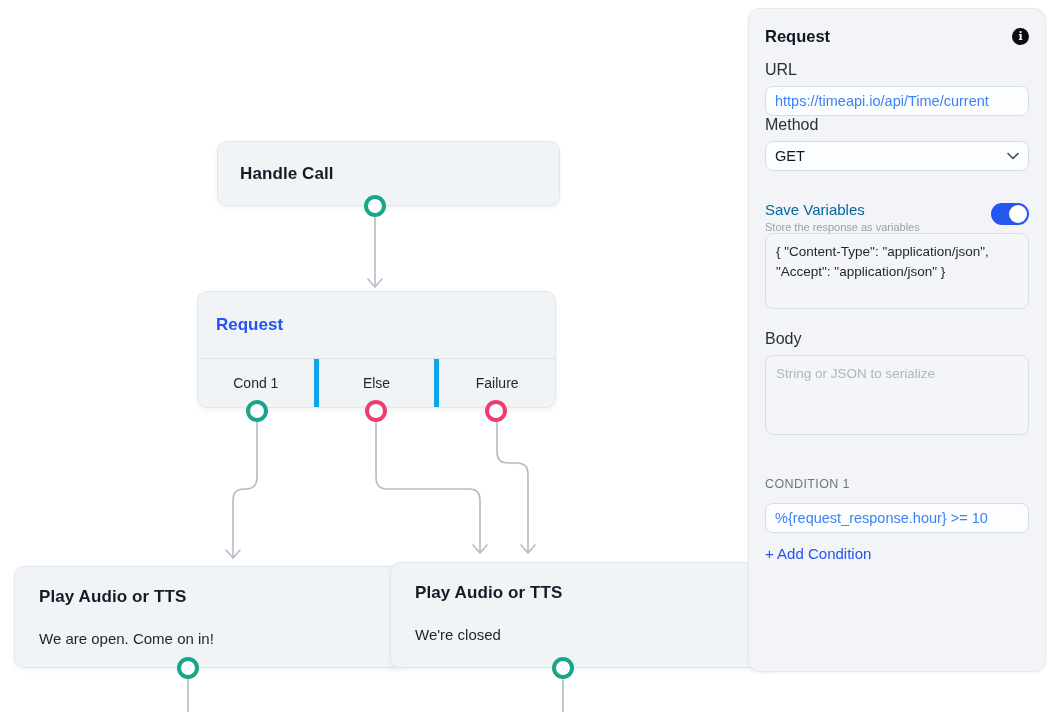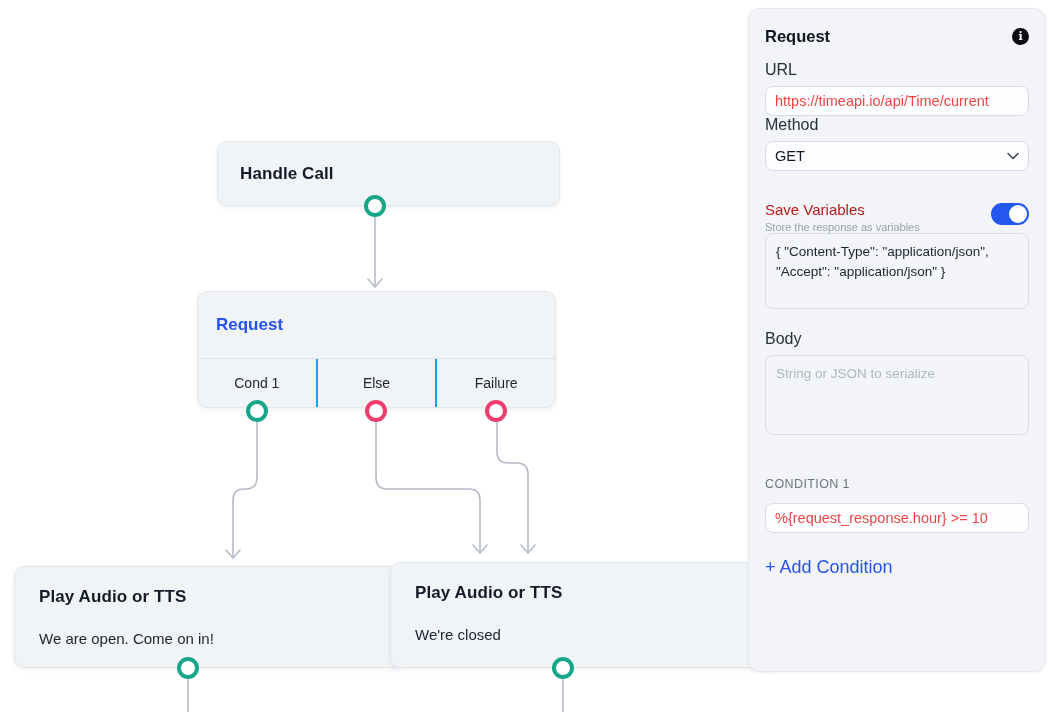--- a/index.html
+++ b/index.html
@@ -10,59 +10,59 @@
   .edges{position:absolute;left:0;top:0;width:1060px;height:712px;pointer-events:none;}
   .node{position:absolute;background:#f0f4f7;border:1px solid #e3e7ec;border-radius:10px;
     box-shadow:0 2px 5px rgba(16,24,40,.06);box-sizing:border-box;color:#131c28;}
   .node-title{font-size:17px;font-weight:700;letter-spacing:.1px;}
   .node-handle{left:217px;top:141px;width:343px;height:65px;display:flex;align-items:center;padding:0 22px;}
   .node-request{left:197px;top:291px;width:359px;height:117px;display:flex;flex-direction:column;}
   .req-header{height:66px;display:flex;align-items:center;padding:0 18px;border-bottom:1px solid #dfe3e9;
     font-size:17px;font-weight:700;color:#2653f1;}
   .branch-row{flex:1;display:flex;}
   .branch{flex:1;display:flex;align-items:center;justify-content:center;font-size:14px;color:#1b2430;}
-  .branch + .branch{border-left:2px solid #0ea5e9;}
+  .branch + .branch{border-left:5px solid #0ea5e9;}
   .node-play{width:391px;height:102px;padding:20px 24px 0 24px;}
   .node-play .node-title{display:block;}
   .node-sub{display:block;margin-top:23px;font-size:15px;color:#1b2430;}
   .node-play-left{left:14px;top:566px;}
   .node-play-right{left:390px;top:562px;height:106px;}
 
   .connector{position:absolute;width:14px;height:14px;border-radius:50%;background:#ffffff;
     border:4px solid #17a689;box-sizing:content-box;}
   .connector.pink{border-color:#ee3e6e;}
 
   
   .panel{position:absolute;left:748px;top:8px;width:298px;height:664px;background:#f2f4f7;
     border:1px solid #e6e9ed;border-radius:12px;box-sizing:border-box;padding:16px;
     box-shadow:0 1px 3px rgba(16,24,40,.06);overflow:hidden;}
   .panel-title-row{display:flex;align-items:center;justify-content:space-between;margin-top:2px;}
   .panel-title{font-size:16.5px;font-weight:700;color:#0f1723;}
   .info-icon{width:17px;height:17px;border-radius:50%;background:#0b0d10;color:#ffffff;display:flex;
     align-items:center;justify-content:center;font-size:11px;font-weight:700;font-family:"DejaVu Serif",serif;cursor:pointer;}
   .field-label{font-size:16px;color:#26303b;margin:15px 0 7px;}
   .tfield{width:100%;box-sizing:border-box;height:30px;background:#fcfdfe;border:1px solid #d8dde3;
-    border-radius:8px;padding:0 9px;font-size:14.5px;color:#ef4444;font-family:"Liberation Sans",sans-serif;
+    border-radius:8px;padding:0 9px;font-size:14.5px;color:#3b82f6;font-family:"Liberation Sans",sans-serif;
     outline:none;white-space:nowrap;overflow:hidden;}
   .selectbox{width:100%;box-sizing:border-box;height:30px;background:#fcfdfe;border:1px solid #d8dde3;
     border-radius:8px;padding:0 9px;font-size:14.5px;color:#101828;display:flex;align-items:center;
     justify-content:space-between;cursor:pointer;gap:40px;}
   .chev{width:12px;height:8px;}
   .save-row{display:flex;align-items:flex-start;justify-content:space-between;margin-top:30px;}
-  .save-label{font-size:15px;color:#b91c1c;}
+  .save-label{font-size:15px;color:#0369a1;}
   .save-desc{font-size:11px;color:#98a1ac;margin-top:3px;}
   .toggle{width:38px;height:22px;border-radius:11px;background:#2357ee;position:relative;cursor:pointer;flex:none;margin-top:2px;}
   .toggle-knob{position:absolute;right:2px;top:2px;width:18px;height:18px;border-radius:50%;background:#ffffff;}
   textarea.tarea{width:100%;box-sizing:border-box;background:#f3f5f8;border:1px solid #d9dee4;border-radius:8px;
     font-size:13.5px;line-height:20px;color:#1b2430;padding:8px 10px;resize:none;outline:none;
     font-family:"Liberation Sans",sans-serif;}
   textarea.tarea::placeholder{color:#aeb6c0;}
   .section-label{margin-top:38px;font-size:12.5px;color:#6d7683;letter-spacing:.4px;}
   .cond-input{margin-top:12px;}
-  .add-link{display:inline-block;margin-top:24px;font-size:18px;color:#2653f1;cursor:pointer;text-decoration:none;}
+  .add-link{display:inline-block;margin-top:12px;font-size:15px;color:#2653f1;cursor:pointer;text-decoration:none;}
 </style>
 </head>
 <body>
 
 <div class="stage">
 
   <svg class="edges" viewBox="0 0 1060 712" fill="none" stroke="#b5bcc7" stroke-width="1.6" stroke-linecap="round" stroke-linejoin="round">
     <path d="M375,217 L375,286"></path>
     <path d="M368,279 L375,287 L382,279"></path>
     <path d="M257,422 L257,477 Q257,489 246,489 L244,489 Q233,489 233,500 L233,558"></path>

